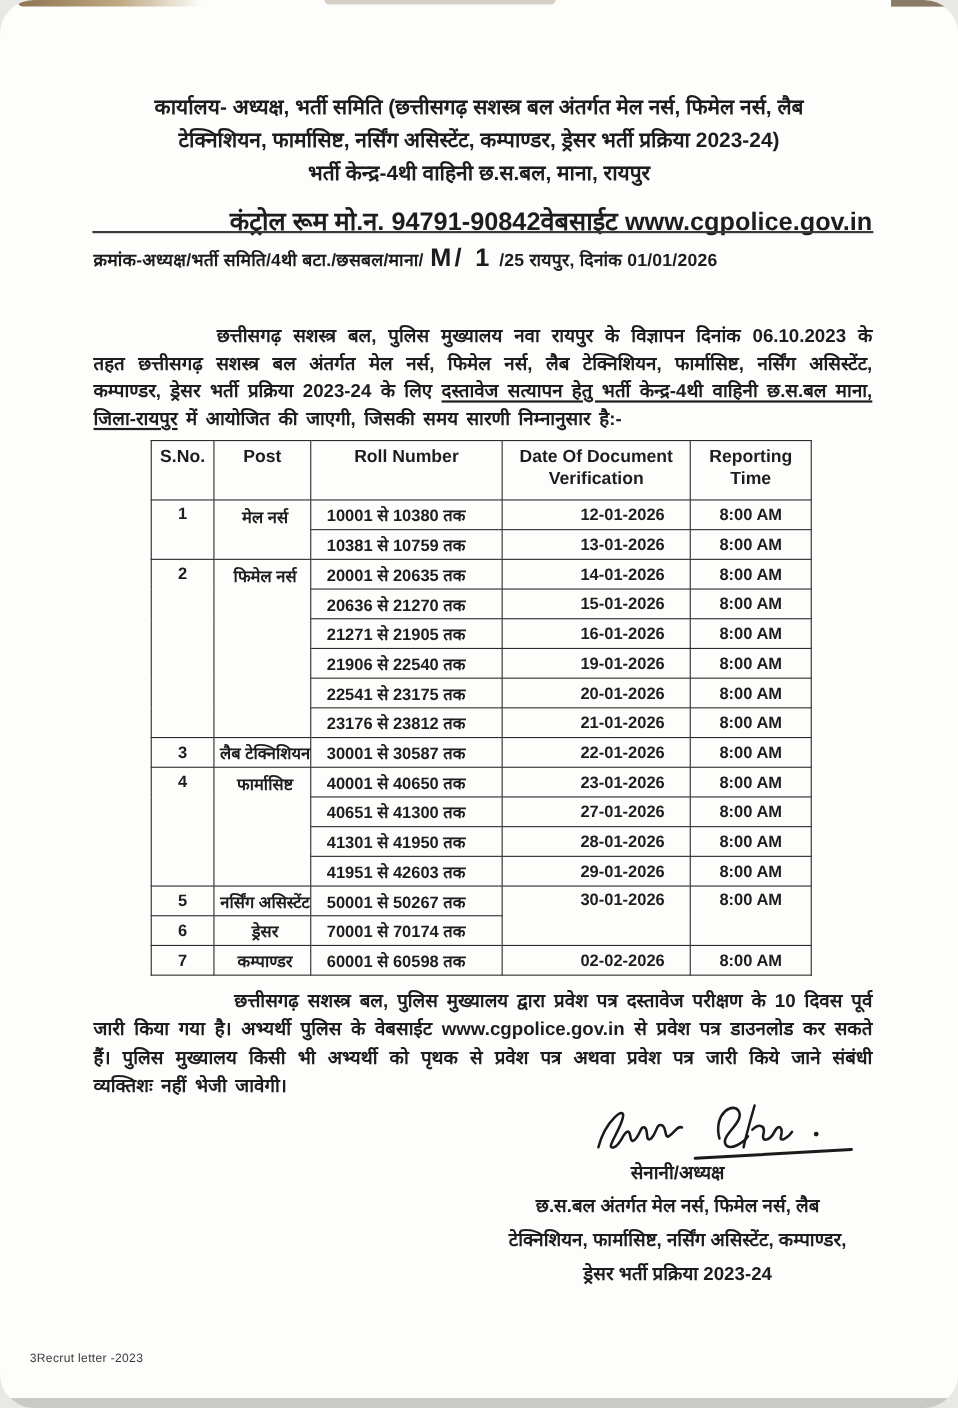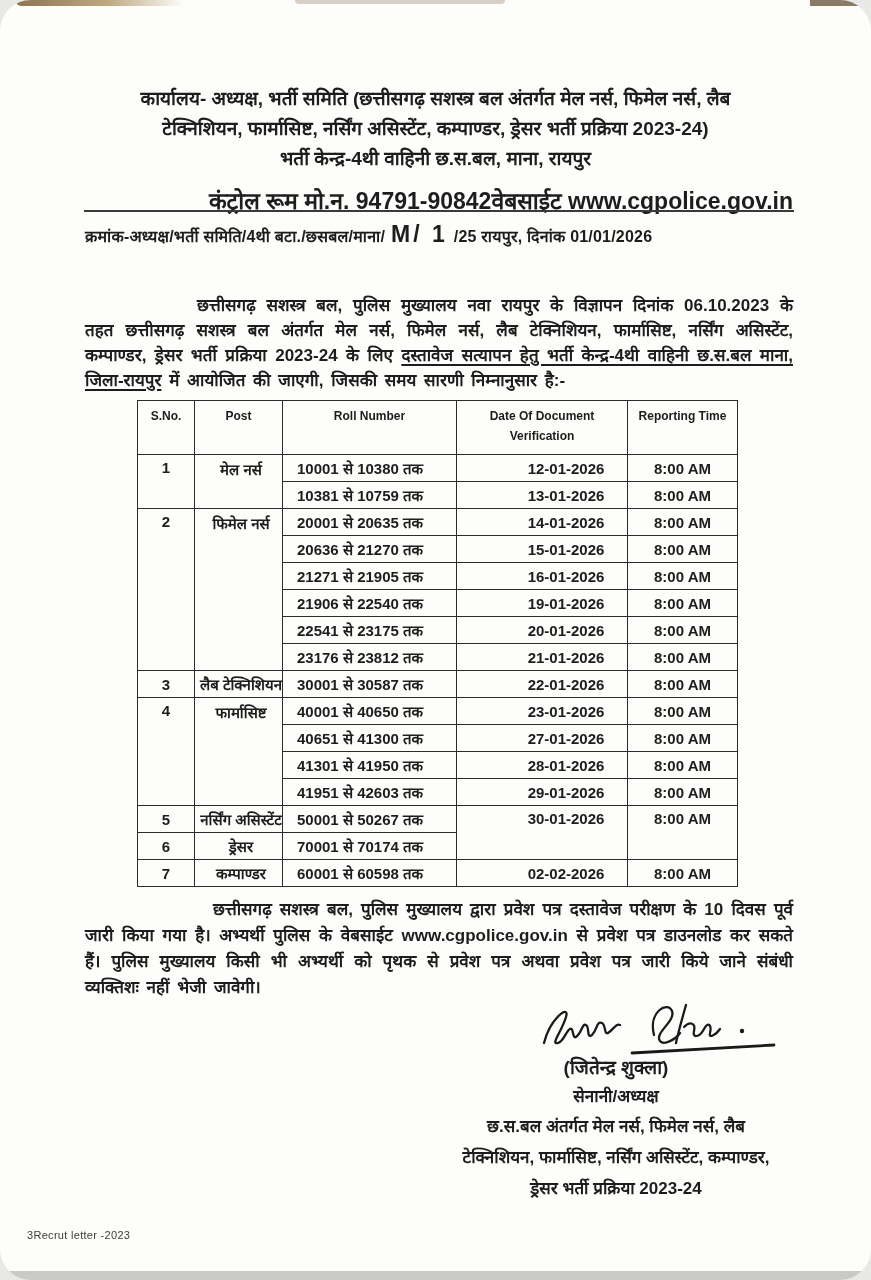--- a/index.html
+++ b/index.html
@@ -32,21 +32,21 @@
   .para1{top:293px;text-indent:112px;}
   .para2{top:897px;text-indent:128px;line-height:26px;}
   .uline{font-weight:700;text-decoration:underline;text-decoration-thickness:1.6px;text-underline-offset:3px;}
   .latin-b{font-weight:700;}
   
   .tblwrap{position:absolute;top:400px;left:137px;}
   table{border-collapse:collapse;table-layout:fixed;width:600px;}
   col.w-sno{width:57px;}col.w-post{width:88px;}col.w-roll{width:174px;}
   col.w-date{width:171px;}col.w-time{width:110px;}
   th,td{border:1.7px solid #2b2b2b;}
-  th{height:54px;vertical-align:top;padding-top:5px;font-size:12px;font-weight:700;
+  th{height:54px;vertical-align:top;padding-top:5px;font-size:16px;font-weight:700;
      line-height:20px;text-align:center;}
   td{height:27px;font-size:15px;font-weight:600;vertical-align:middle;padding:0;}
   td.c-sno{text-align:center;}
   td.c-post{text-align:center;padding-left:5px;}
   td.c-roll{text-align:left;padding-left:14px;}
   td.c-date{text-align:center;padding-left:48px;}
   td.c-time{text-align:center;}
   td.grp{vertical-align:top;padding-top:4px;}
   
   .sig-svg{position:absolute;top:999px;left:536px;}
@@ -206,21 +206,20 @@
       <path d="M8 44 C14 20 34 4 30 18 C26 32 14 46 22 44 C28 42 30 32 34 30 C38 28 36 40 40 38 C46 34 46 24 50 26 C54 28 50 40 56 36 C62 30 60 22 66 24 C70 26 68 36 72 34 C78 30 80 24 84 26"></path>
       <path d="M118 36 C112 12 132 2 136 12 C140 22 118 34 124 42 C128 47 140 40 144 34"></path>
       <path d="M150 6 C146 20 142 34 140 44"></path>
       <path d="M148 28 C154 22 160 24 158 32 C156 40 164 38 168 30 C172 22 176 26 174 34 C172 40 180 36 184 30"></path>
       <circle cx="206" cy="32" r="2.2" fill="#1a1a1a" stroke="none"></circle>
       <path d="M96 54 L238 46" stroke-width="2.8"></path>
     </g>
   </svg>
 
   <div class="sigblock" data-name="signature-block">
-    <div class="sig-name" data-name="signatory-name">(जितेन्द्र शुक्ला)</div>
     <div class="sig-desig" data-name="signatory-designation">सेनानी/अध्यक्ष</div>
     <div class="sig-org" data-name="signatory-org-line1">छ.स.बल अंतर्गत मेल नर्स, फिमेल नर्स, लैब</div>
     <div class="sig-org" data-name="signatory-org-line2">टेक्निशियन, फार्मासिष्ट, नर्सिंग असिस्टेंट, कम्पाण्डर,</div>
     <div class="sig-org" data-name="signatory-org-line3">ड्रेसर भर्ती प्रक्रिया 2023-24</div>
   </div>
 
   <div class="footnote" data-name="footer-note">3Recrut  letter -2023</div>
 </div>
 
 </body></html>

